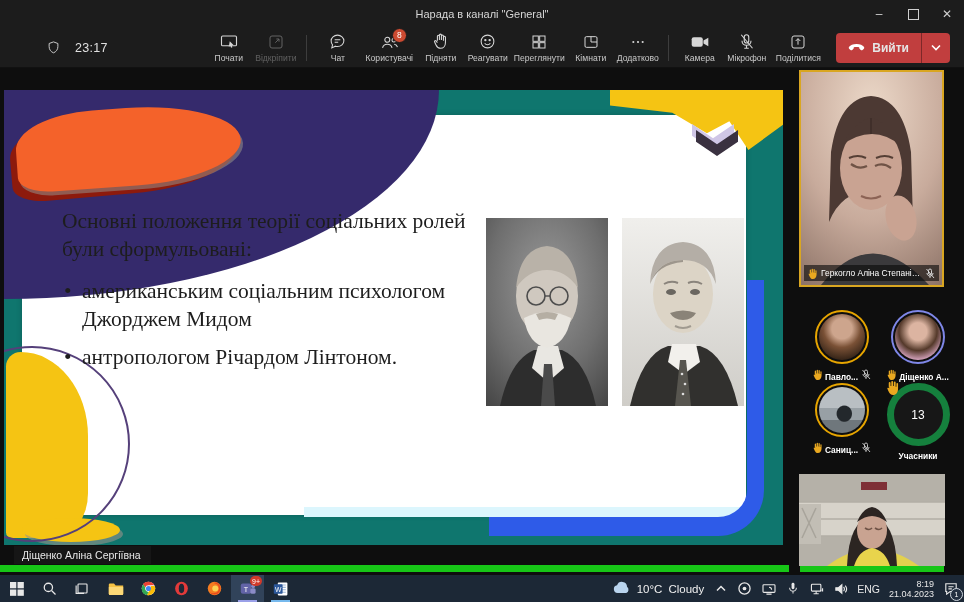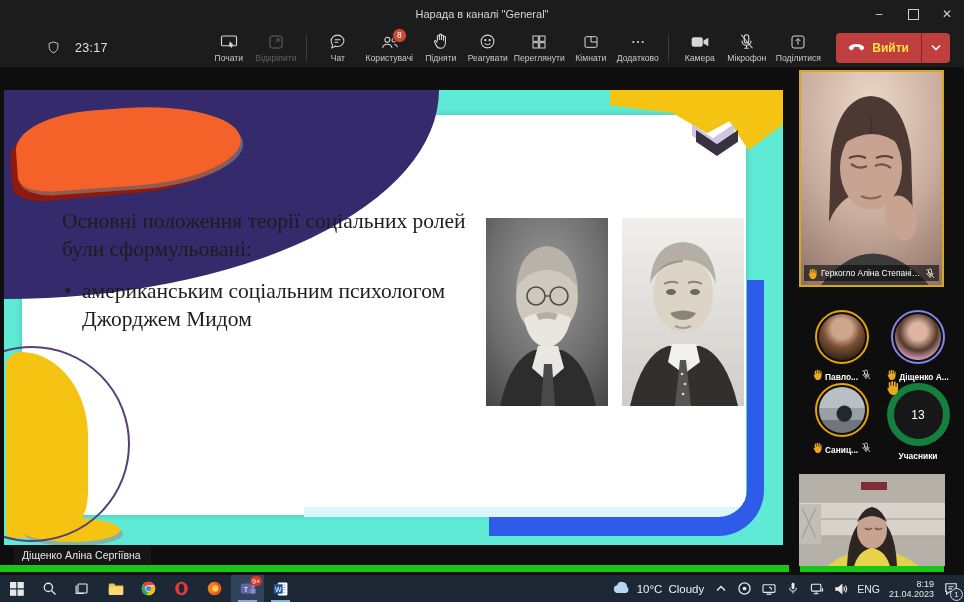--- a/index.html
+++ b/index.html
@@ -22,27 +22,27 @@
   .tbtn{width:47px;display:flex;flex-direction:column;align-items:center;gap:2px;color:#c9c9c9;cursor:default;}
   .tbtn .lbl{font-size:8.6px;white-space:nowrap;}
   .tbtn.wide{width:56px;}
   .tbtn.disabled{opacity:.38;justify-content:space-between;}
   .tb-div{width:1px;height:26px;background:#3d3d3d;margin:0 7px;}
   .icon-wrap{position:relative;height:18px;display:flex;align-items:center;justify-content:center;}
   .badge{position:absolute;top:-5px;right:-8px;background:#cc4a31;color:#fff;font-size:8.5px;
          min-width:9px;height:13px;padding:0 2px;border-radius:8px;display:flex;align-items:center;
          justify-content:center;border:1px solid #1c1c1c;}
   .leave-btn{display:flex;align-items:stretch;background:#c13e3e;border-radius:4px;height:30px;
-             margin-left:10px;overflow:hidden;color:#fde047;justify-content:space-between;}
+             margin-left:10px;overflow:hidden;color:#e5e5e5;justify-content:space-between;}
   .leave-main{display:flex;align-items:center;gap:7px;padding:0 12px;font-size:12px;font-weight:bold;}
   .leave-caret{display:flex;align-items:center;padding:0 9px;border-left:1px solid rgba(0,0,0,.35);}
   
   .stage{position:absolute;left:0;top:68px;width:964px;height:507px;background:#0e0e0e;}
   
-  .slide{position:absolute;left:4px;top:22px;width:779px;height:455px;background:#5eead4;overflow:hidden;}
+  .slide{position:absolute;left:4px;top:22px;width:779px;height:455px;background:#0f766e;overflow:hidden;}
   .card{position:absolute;left:18px;top:25px;width:724px;height:400px;background:#fff;z-index:1;
         box-shadow:0 0 6px rgba(0,0,0,.18);}
   .navy{position:absolute;left:0;top:0;width:435px;height:209px;background:#352a6c;
         border-bottom-right-radius:100% 100%;z-index:2;}
   .darkred{position:absolute;left:6px;top:24px;width:228px;height:80px;background:#8d1a0c;
         border-radius:70% 100% 95% 30% / 90% 100% 100% 40%;transform:rotate(-5deg);z-index:3;}
   .orange{position:absolute;left:12px;top:18px;width:225px;height:78px;background:#f4622a;
         border-radius:70% 100% 95% 30% / 90% 100% 100% 40%;transform:rotate(-4deg);z-index:4;
         box-shadow:2px 4px 0 rgba(150,146,138,.55);}
   .yellow-tr{position:absolute;left:606px;top:0;width:173px;height:60px;background:#f5c413;z-index:2;
@@ -298,20 +298,21 @@
       <div class="yellow-bl"></div>
       <div class="yellow-foot"></div>
       <div class="purple-ring"></div>
       <div class="cyan-strip"></div>
       <div class="blue-frame"></div>
 
       <div class="slide-text">
         <h1>Основні положення теорії соціальних ролей були сформульовані:</h1>
         <ul>
           <li>американським соціальним психологом Джорджем Мидом</li>
+          <li>антропологом Річардом Лінтоном.</li>
         </ul>
       </div>
 
       <div class="portrait" style="left:482px;">
         <svg viewBox="0 0 122 188" preserveAspectRatio="none">
           <defs>
             <radialGradient id="pm-bg" cx="50%" cy="35%" r="80%">
               <stop offset="0%" stop-color="#9a9a9a"></stop>
                 <stop offset="60%" stop-color="#6e6e6e"></stop>
                 <stop offset="100%" stop-color="#474747"></stop>

